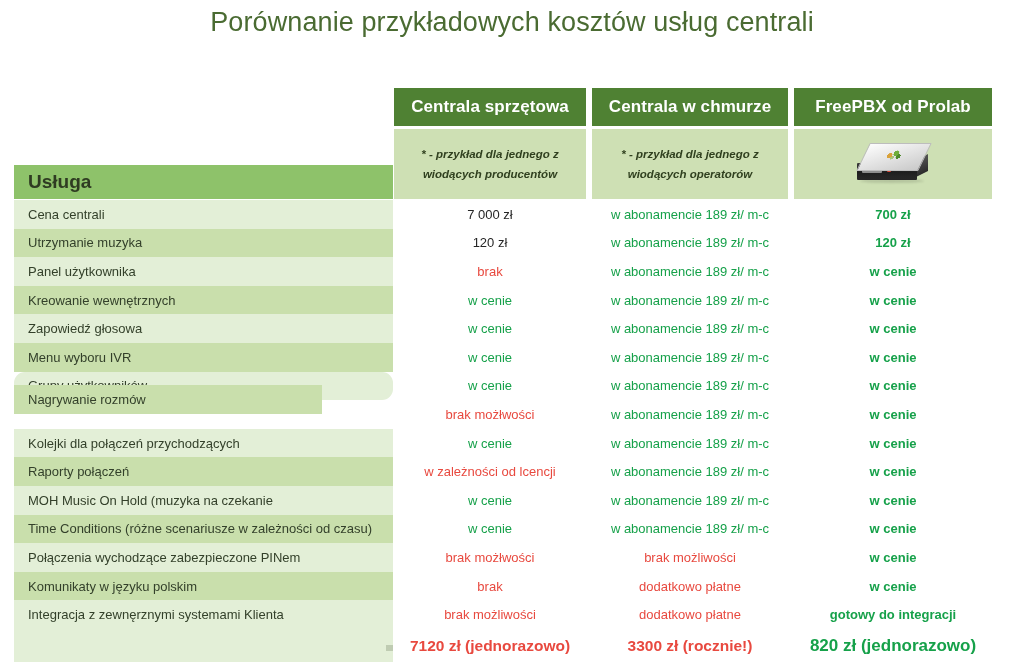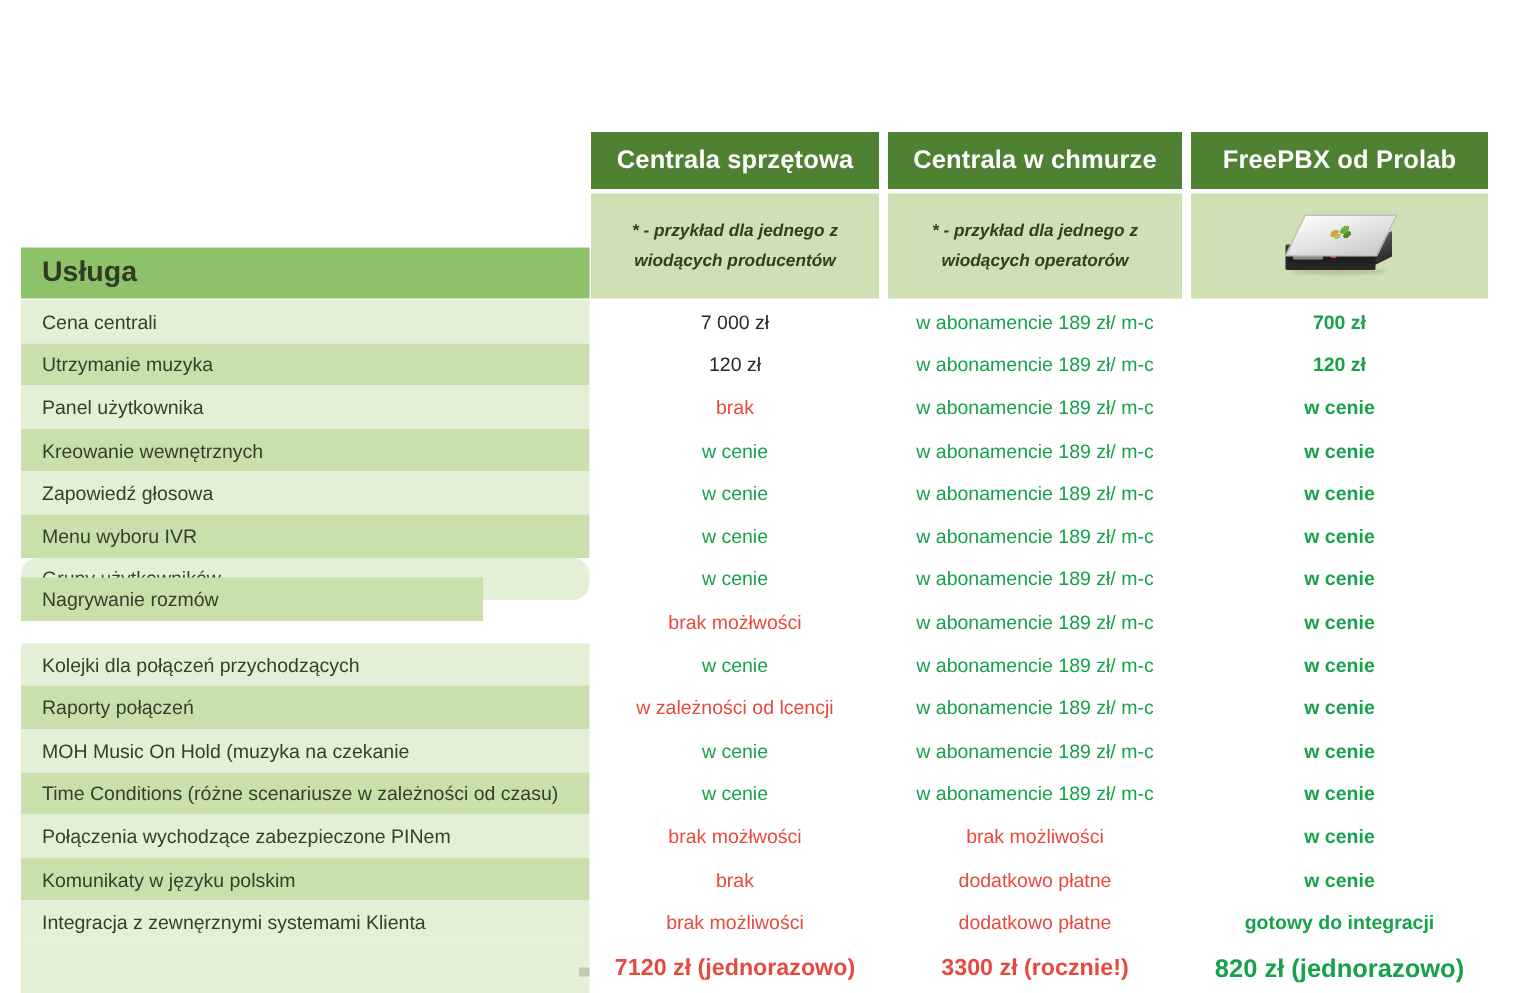--- a/index.html
+++ b/index.html
@@ -198,20 +198,21 @@
     filter: blur(1px);
     border-radius: 50%;
   }
 </style>
 </head>
 <body>
 
 <div class="sheet">
 
   <div class="title-block">
+    <div class="title-line">Porównanie przykładowych kosztów usług centrali</div>
   </div>
 
   <div class="cell col-head" style="left:394px; top:88px; width:192px; height:38px;">
     <span>Centrala sprzętowa</span>
   </div>
   <div class="cell col-head" style="left:592px; top:88px; width:196px; height:38px;">
     <span>Centrala w chmurze</span>
   </div>
   <div class="cell col-head" style="left:794px; top:88px; width:198px; height:38px;">
     <span>FreePBX od Prolab</span>

